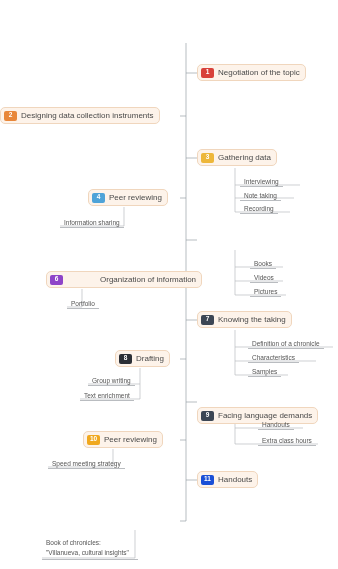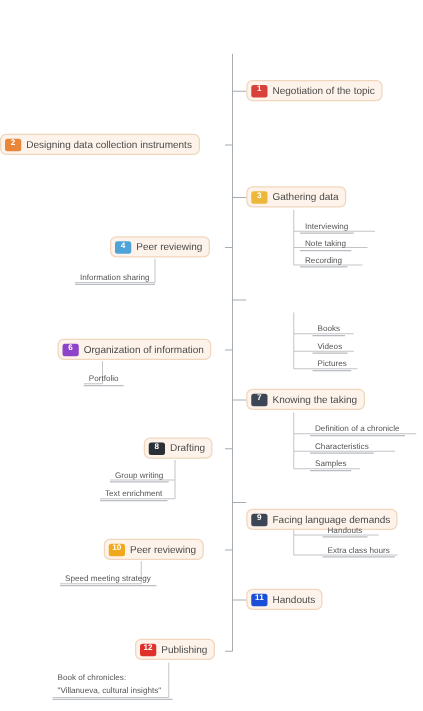--- a/index.html
+++ b/index.html
@@ -185,21 +185,21 @@
   <div class="leaf-node" style="left:250px; top:260px; border-bottom:0.7px solid #b9bcc0;">
     <span>Books</span>
   </div>
   <div class="leaf-node" style="left:250px; top:274px; border-bottom:0.7px solid #b9bcc0;">
     <span>Videos</span>
   </div>
   <div class="leaf-node" style="left:250px; top:288px; border-bottom:0.7px solid #b9bcc0;">
     <span>Pictures</span>
   </div>
 
-  <div class="node branch-node" style="left:46px; top:271px;">
+  <div class="node branch-node" style="left:46px; top:271px;gap:33px;">
     <span class="badge" style="background:#8e44c8;">6</span>
     <span>Organization of information</span>
   </div>
   <div class="leaf-node" style="left:67px; top:300px; border-bottom:0.7px solid #b9bcc0;">
     <span>Portfolio</span>
   </div>
 
   <div class="node branch-node" style="left:197px; top:311px;">
     <span class="badge" style="background:#3c4654;">7</span>
     <span>Knowing the taking</span>
@@ -242,21 +242,17 @@
   </div>
   <div class="leaf-node" style="left:48px; top:460px; border-bottom:0.7px solid #b9bcc0;">
     <span>Speed meeting strategy</span>
   </div>
 
   <div class="node branch-node" style="left:197px; top:471px;">
     <span class="badge" style="background:#1a4fd6;">11</span>
     <span>Handouts</span>
   </div>
 
-  <div class="node branch-node" style="left:108px; top:511px;">
-    <span class="badge" style="background:#e0302c;">12</span>
-    <span>Publishing</span>
-  </div>
   <div class="leaf-node leaf-multiline" style="left:42px; top:538px; width:96px; border-bottom:0.7px solid #b9bcc0;">
     <span>Book of chronicles: "Villanueva, cultural insights"</span>
   </div>
 
 </div>
 
 </body></html>

